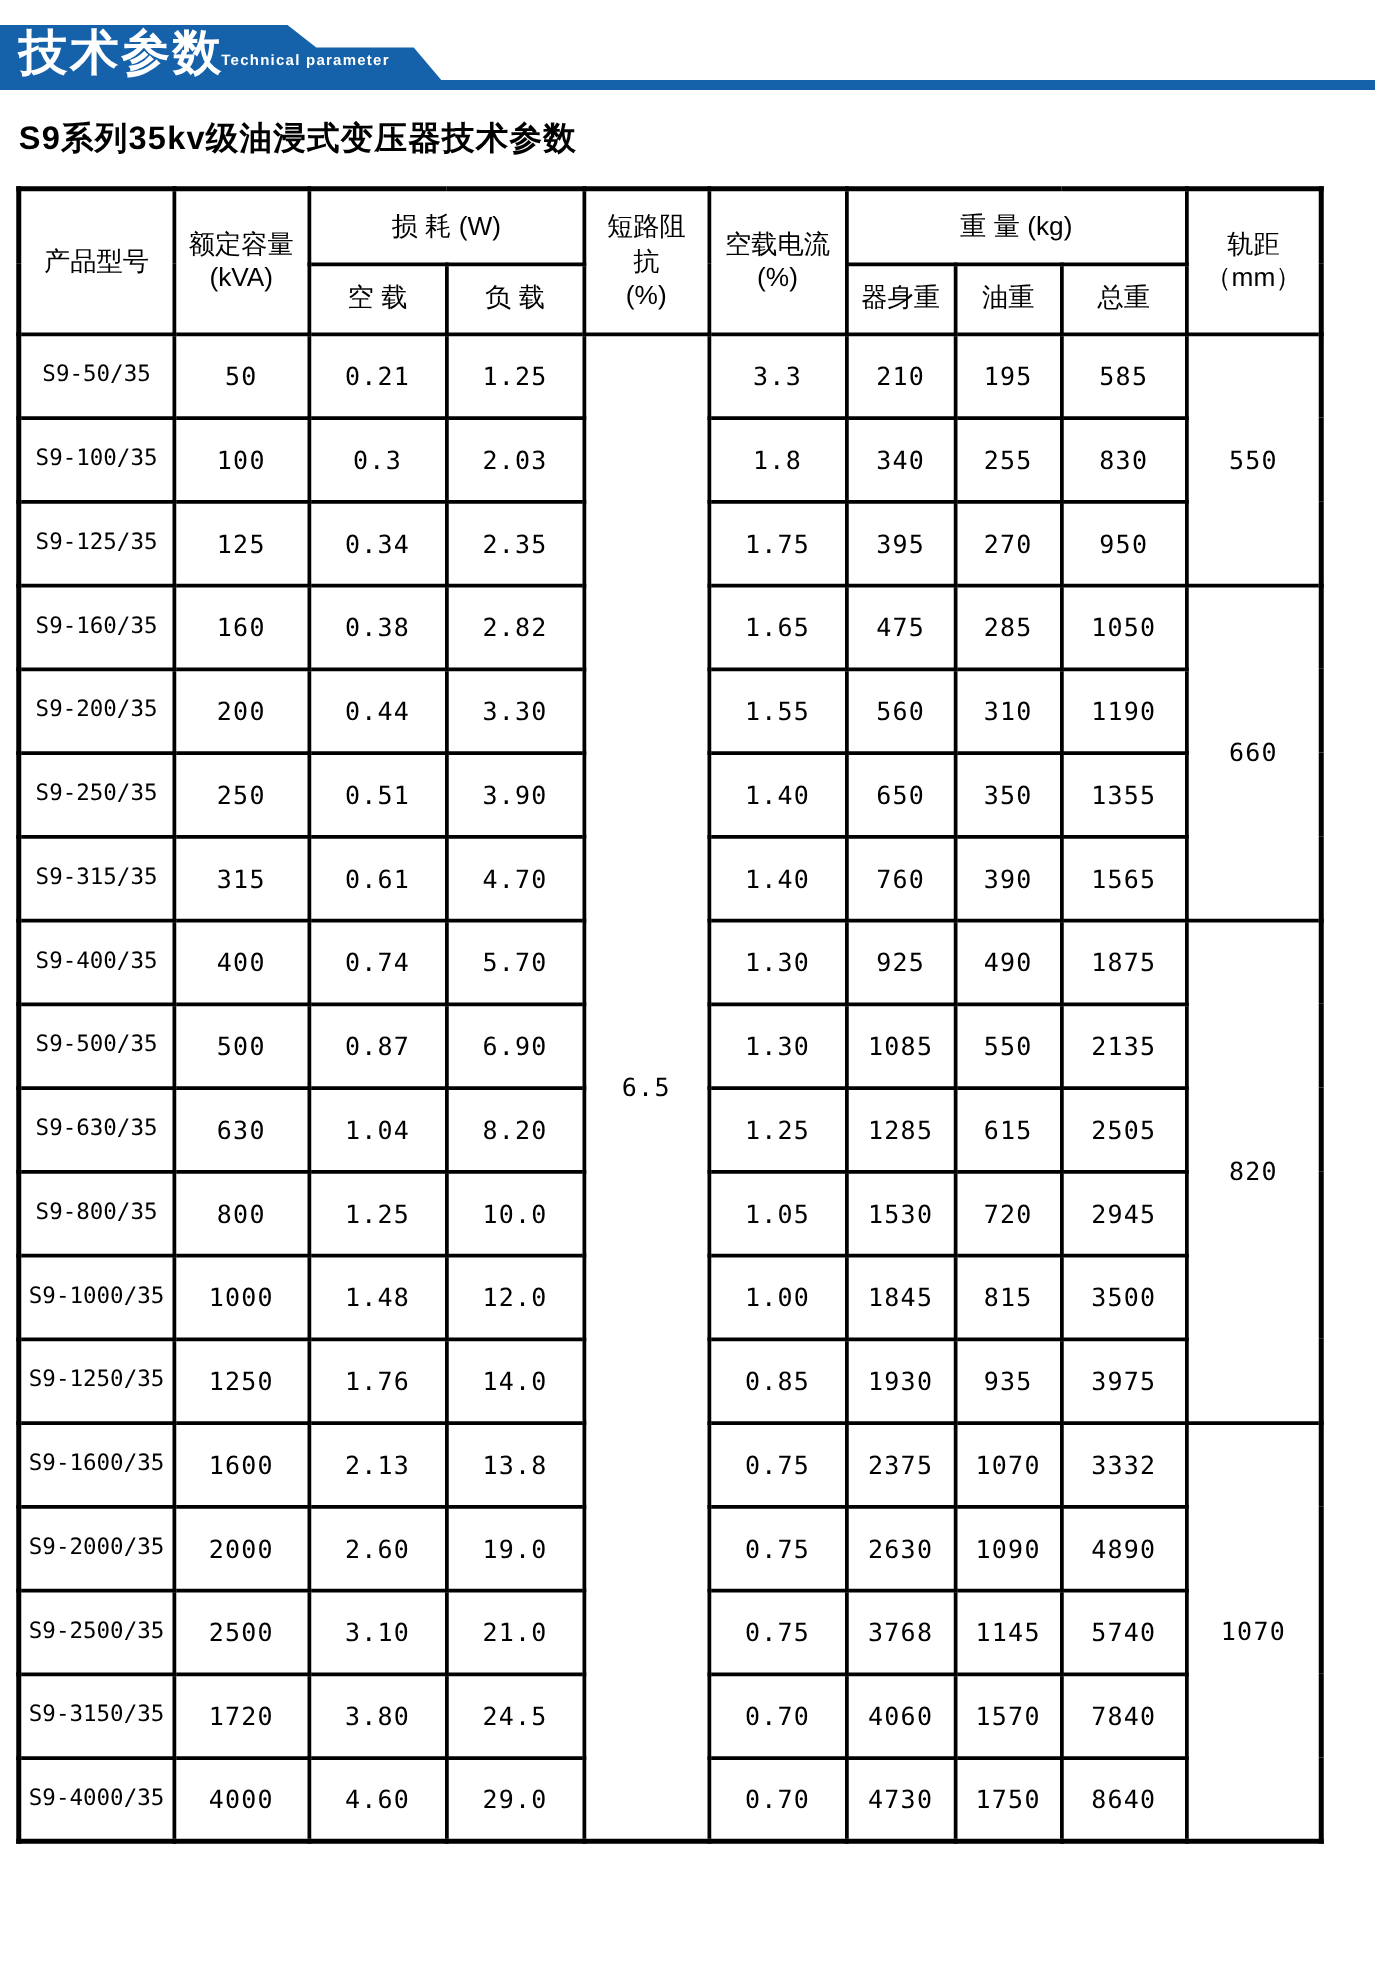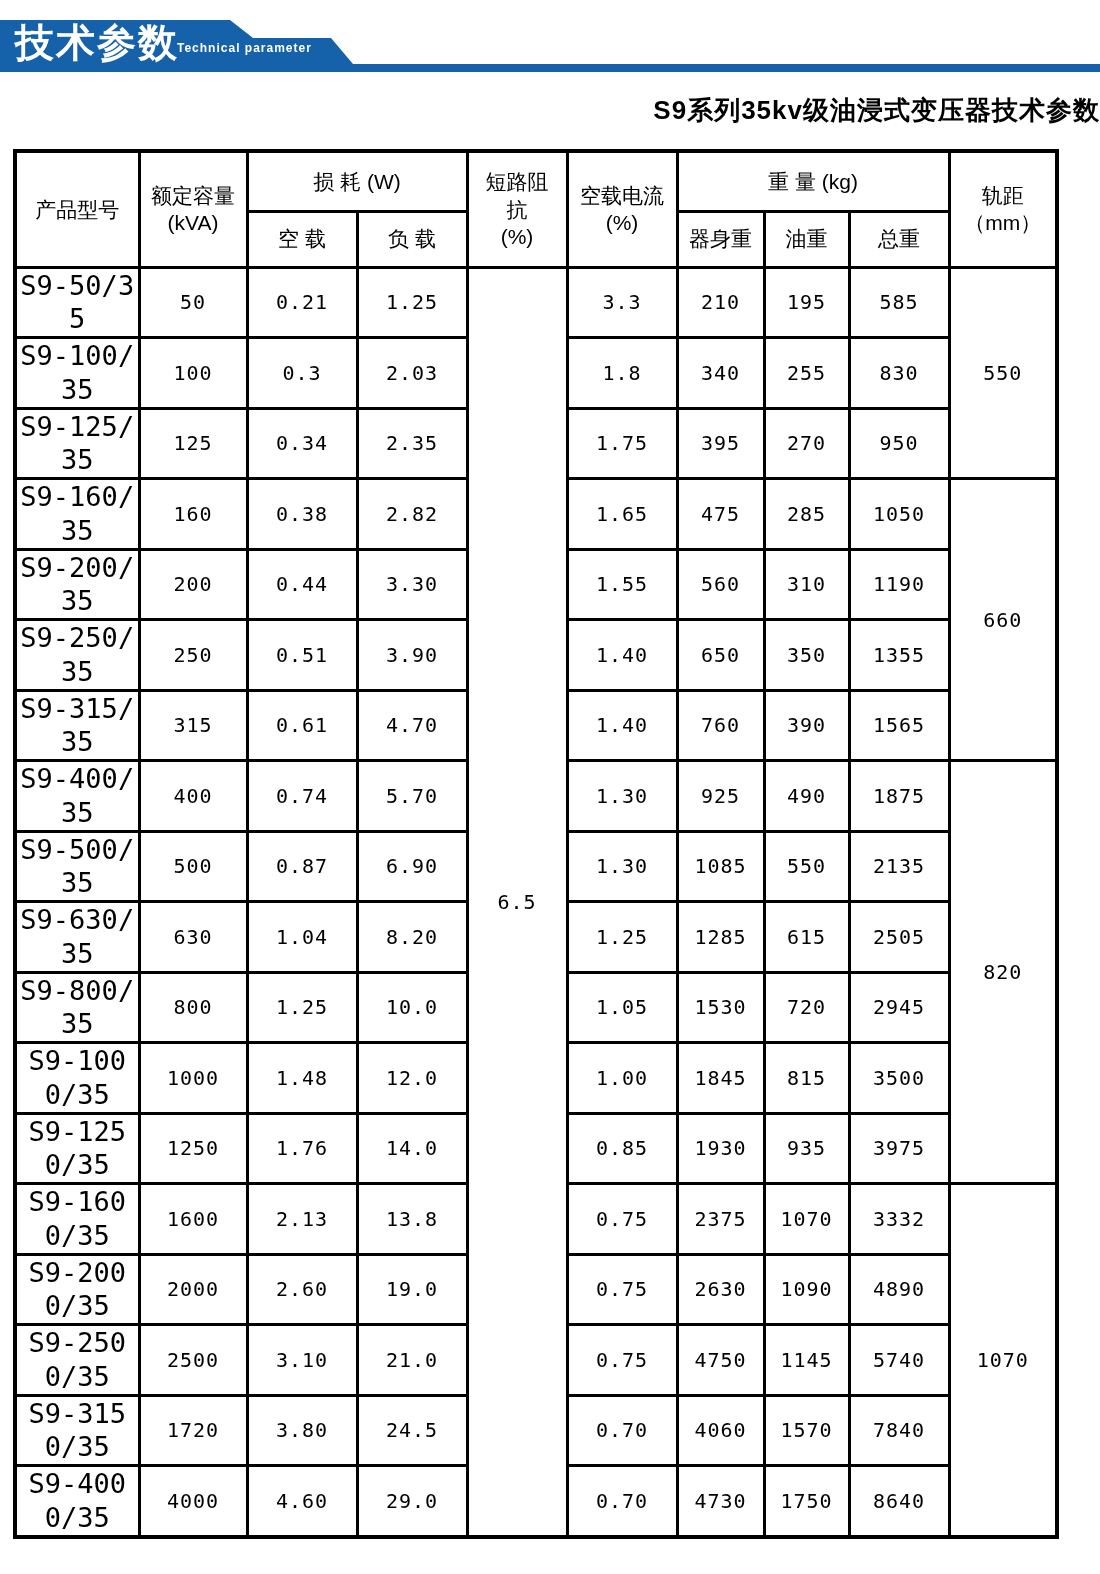--- a/index.html
+++ b/index.html
@@ -25,21 +25,20 @@
   .banner-en {
     position: absolute; left: 177px; top: 42px;
     font-size: 12px; font-weight: 600; color: #ffffff;
     letter-spacing: 1px; line-height: 1;
   }
   
   .page-title {
     margin: 17px 0 0 15px;
     font-size: 26px; font-weight: 700; color: #000000;
     letter-spacing: 1px;
-    text-align: right;
   }
   
   table.spec {
     border-collapse: collapse;
     table-layout: fixed;
     margin: 21px 0 0 13px;
     border: 4px solid #000;
   }
   .spec th, .spec td {
     border: 3px solid #000;
@@ -55,21 +54,21 @@
     line-height: 1.3;
     font-family: "Liberation Sans", sans-serif;
   }
   .spec td {
     font-family: "DejaVu Sans Mono", monospace;
     font-size: 20px;
     color: #000;
     letter-spacing: 1px;
   }
   .spec td.model {
-    font-size: 27px;
+    font-size: 18px;
     letter-spacing: 0;
     word-break: break-all;
     line-height: 1.25;
     margin-left: 21px;
   }
   .hrow1 { height: 60px; }
   .hrow2 { height: 56px; }
   .drow  { height: 67px; }
 </style>
 </head>
@@ -298,21 +297,21 @@
         <td>2630</td>
         <td>1090</td>
         <td>4890</td>
       </tr>
       <tr class="drow">
         <td class="model">S9-2500/35</td>
         <td>2500</td>
         <td>3.10</td>
         <td>21.0</td>
         <td>0.75</td>
-        <td>4750</td>
+        <td>3768</td>
         <td>1145</td>
         <td>5740</td>
       </tr>
       <tr class="drow">
         <td class="model">S9-3150/35</td>
         <td>1720</td>
         <td>3.80</td>
         <td>24.5</td>
         <td>0.70</td>
         <td>4060</td>

